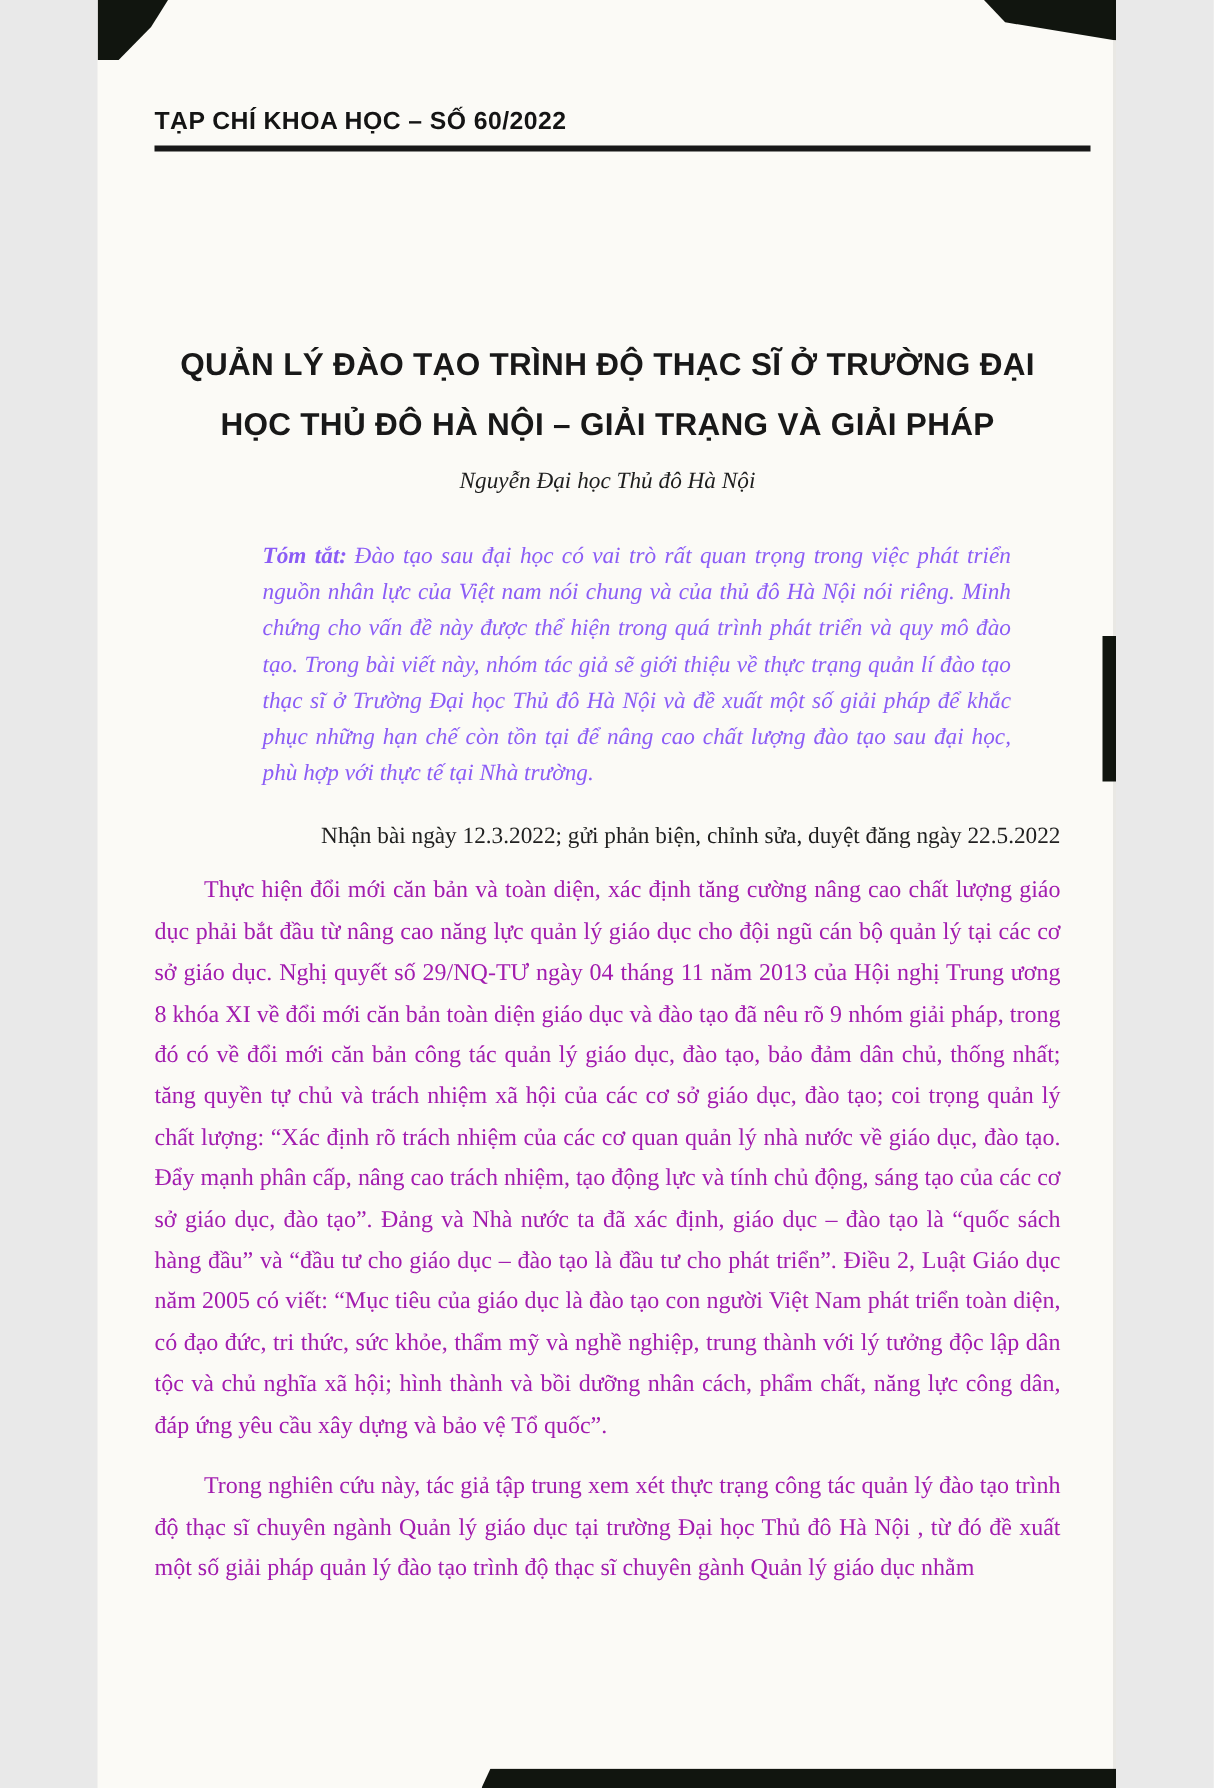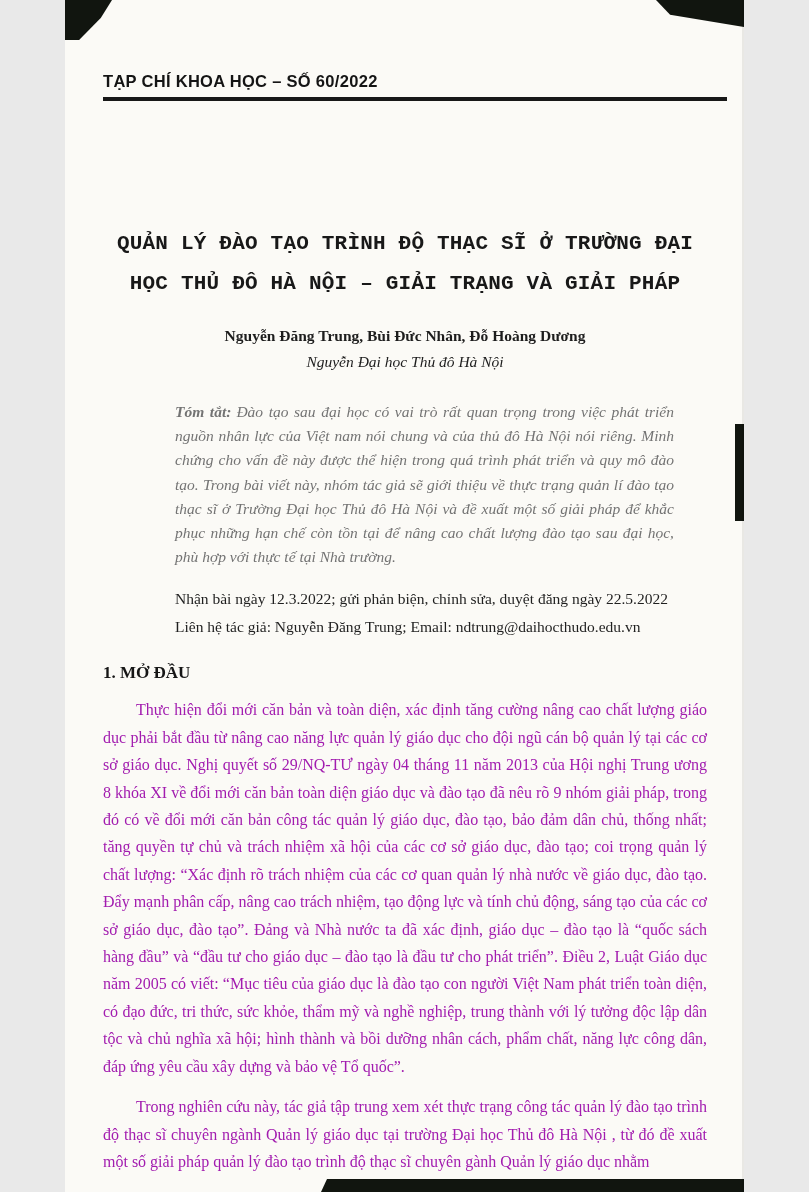--- a/index.html
+++ b/index.html
@@ -34,38 +34,38 @@
   }
   .header-rule { position:absolute; left:0; top:25px; width:624px; height:3.5px; background:#181818; }
   .page-num-group { position:absolute; top:1px; left:642px; display:flex; align-items:center; gap:10px; }
   .dbar { display:flex; gap:3px; height:21px; }
   .dbar i { display:block; width:2.5px; height:100%; background:#4d4d4d; }
   .page-num { font-family:"Liberation Sans", sans-serif; font-size:16.5px; color:#7e7e7e; }
 
   
   .title {
     margin-top:116px; text-align:center;
-    font-family:Liberation Mono, monospace;
+    font-family:Liberation Sans, sans-serif;
     font-weight:700; font-size:21px; line-height:40px;
     letter-spacing:0.2px; color:#181818;
   }
   .authors { margin-top:23px; text-align:center; font-weight:700; font-size:15.5px; }
   .affiliation { margin-top:8px; text-align:center; font-style:italic; font-size:15.5px; }
 
   .abstract, .keywords {
     margin-left:72px; margin-right:33px;
     font-style:italic; font-size:15.5px; line-height:24.2px;
-    text-align:justify; color:#737373;
+    text-align:justify; color:#8b5cf6;
   }
   .abstract { margin-top:29px; }
   .keywords { margin-top:3px; }
   .lbl { font-weight:700; margin-right:5px; }
 
   .meta-line { margin-left:72px; font-size:15.5px; color:#1f1f1f; }
-  .received { margin-top:21px; }
+  .received { margin-top:21px;text-align:right; }
   .contact { margin-top:10px; }
 
   
   .section-heading { margin-top:27px; font-weight:700; font-size:17px; color:#161616; }
   .body-para {
     margin-top:13px;
     font-size:16px; line-height:27.4px;
     text-align:justify; text-indent:33px; color:#a21caf;
   }
 </style>
@@ -92,30 +92,27 @@
           </span>
         <span class="page-num">48</span>
       </div>
     </header>
 
     <h1 class="title">
       <span>QUẢN LÝ ĐÀO TẠO TRÌNH ĐỘ THẠC SĨ Ở TRƯỜNG ĐẠI</span><br>
       <span>HỌC THỦ ĐÔ HÀ NỘI – GIẢI TRẠNG VÀ GIẢI PHÁP</span>
     </h1>
 
-    <div class="authors">Nguyễn Đăng Trung, Bùi Đức Nhân, Đỗ Hoàng Dương</div>
     <div class="affiliation">Nguyễn Đại học Thủ đô Hà Nội</div>
 
     <p class="abstract">
       <span class="lbl">Tóm tắt:</span><span>Đào tạo sau đại học có vai trò rất quan trọng trong việc phát triển nguồn nhân lực của Việt nam nói chung và của thủ đô Hà Nội nói riêng. Minh chứng cho vấn đề này được thể hiện trong quá trình phát triển và quy mô đào tạo. Trong bài viết này, nhóm tác giả sẽ giới thiệu về thực trạng quản lí đào tạo thạc sĩ ở Trường Đại học Thủ đô Hà Nội và đề xuất một số giải pháp để khắc phục những hạn chế còn tồn tại để nâng cao chất lượng đào tạo sau đại học, phù hợp với thực tế tại Nhà trường.</span>
     </p>
 
 
     <div class="meta-line received">Nhận bài ngày 12.3.2022; gửi phản biện, chỉnh sửa, duyệt đăng ngày 22.5.2022</div>
-    <div class="meta-line contact">Liên hệ tác giả: Nguyễn Đăng Trung; Email: ndtrung@daihocthudo.edu.vn</div>
 
-    <h2 class="section-heading">1. MỞ ĐẦU</h2>
 
     <p class="body-para">Thực hiện đổi mới căn bản và toàn diện, xác định tăng cường nâng cao chất lượng giáo dục phải bắt đầu từ nâng cao năng lực quản lý giáo dục cho đội ngũ cán bộ quản lý tại các cơ sở giáo dục. Nghị quyết số 29/NQ-TƯ ngày 04 tháng 11 năm 2013 của Hội nghị Trung ương 8 khóa XI về đổi mới căn bản toàn diện giáo dục và đào tạo đã nêu rõ 9 nhóm giải pháp, trong đó có về đổi mới căn bản công tác quản lý giáo dục, đào tạo, bảo đảm dân chủ, thống nhất; tăng quyền tự chủ và trách nhiệm xã hội của các cơ sở giáo dục, đào tạo; coi trọng quản lý chất lượng: “Xác định rõ trách nhiệm của các cơ quan quản lý nhà nước về giáo dục, đào tạo. Đẩy mạnh phân cấp, nâng cao trách nhiệm, tạo động lực và tính chủ động, sáng tạo của các cơ sở giáo dục, đào tạo”. Đảng và Nhà nước ta đã xác định, giáo dục – đào tạo là “quốc sách hàng đầu” và “đầu tư cho giáo dục – đào tạo là đầu tư cho phát triển”. Điều 2, Luật Giáo dục năm 2005 có viết: “Mục tiêu của giáo dục là đào tạo con người Việt Nam phát triển toàn diện, có đạo đức, tri thức, sức khỏe, thẩm mỹ và nghề nghiệp, trung thành với lý tưởng độc lập dân tộc và chủ nghĩa xã hội; hình thành và bồi dưỡng nhân cách, phẩm chất, năng lực công dân, đáp ứng yêu cầu xây dựng và bảo vệ Tổ quốc”.</p>
     <p class="body-para">Trong nghiên cứu này, tác giả tập trung xem xét thực trạng công tác quản lý đào tạo trình độ thạc sĩ chuyên ngành Quản lý giáo dục tại trường Đại học Thủ đô Hà Nội , từ đó đề xuất một số giải pháp quản lý đào tạo trình độ thạc sĩ chuyên gành Quản lý giáo dục nhằm</p>
 
   </div>
 </div>
 
 </body></html>

